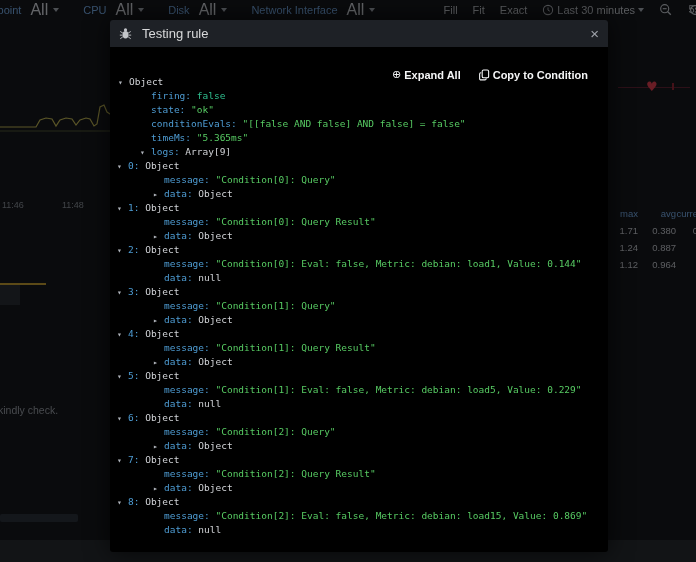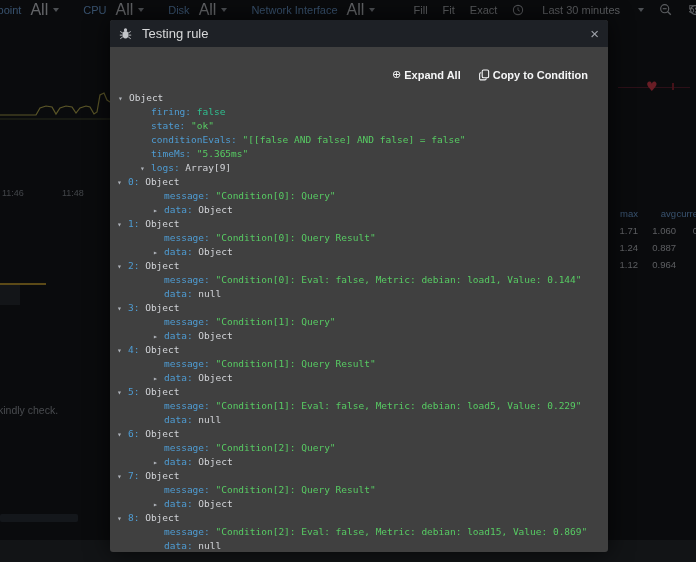--- a/index.html
+++ b/index.html
@@ -11,23 +11,23 @@
   .dash { position:absolute; inset:0; background:#15171b; }
   .submenu { position:absolute; top:0; left:-33px; height:20px; display:flex; align-items:center;
              gap:10px; white-space:nowrap; }
   .var { display:flex; align-items:center; gap:9px; margin-right:14px; }
   .var-label { color:#6ea0d8; font-size:11px; }
   .var-value { color:#c7cad1; font-size:16px; display:flex; align-items:center; gap:5px; }
   .chev { width:0; height:0; border-left:3.5px solid transparent; border-right:3.5px solid transparent;
           border-top:4px solid #9aa0a8; display:inline-block; }
   .topright { position:absolute; top:0; right:-6px; height:20px; display:flex; align-items:center; gap:15px; }
   .viewopt { color:#b6bac0; font-size:11px; }
-  .timepick { display:flex; align-items:center; gap:18px; color:#b6bac0; font-size:11px; }
+  .timepick { display:flex; align-items:center; gap:3px; color:#b6bac0; font-size:11px; }
   .icon-dim { opacity:.9; }
-  .panel-left { position:absolute; left:0; top:22px; width:116px; height:190px; }
+  .panel-left { position:absolute; left:0; top:34px; width:116px; height:190px; }
   .xtick { position:absolute; color:#828890; font-size:9px; top:166px; }
   .alert-text { position:absolute; left:-2px; top:404px; color:#8f949b; font-size:10.5px; white-space:nowrap; }
   .ypanel-line { position:absolute; left:0; top:283px; width:46px; height:2px; background:#b8952e; }
   .ypanel-box { position:absolute; left:0; top:285px; width:20px; height:20px; background:#262a31; }
   .legend { position:absolute; left:596px; top:205px; font-size:9.5px; color:#b7bac0; width:110px; }
   .legend .hrow { color:#6ea0d8; }
   .legend .lrow { display:flex; height:17px; align-items:center; }
   .legend .c-min { width:10px; overflow:hidden; text-align:right; }
   .legend .c-max { width:32px; text-align:right; }
   .legend .c-avg { width:38px; text-align:right; }
@@ -38,32 +38,32 @@
            font-family:"DejaVu Sans", sans-serif; }
   .bottom-band { position:absolute; left:0; top:540px; width:696px; height:22px; background:#25282d; }
   .frag-bar { position:absolute; left:0; top:514px; width:78px; height:8px; background:#39434e; opacity:.55;
               border-radius:2px; }
   .refresh-int { position:absolute; top:3px; right:-4px; color:#b6bac0; font-size:11px; }
 
   
   .backdrop { position:absolute; inset:0; background:rgba(0,0,0,0.5); }
 
   
-  .modal { position:absolute; left:110px; top:20px; width:498px; height:532px; background:#404040;
+  .modal { position:absolute; left:110px; top:20px; width:498px; height:532px; background:#000000;
            border-radius:3px; box-shadow:0 0 24px rgba(0,0,0,.7); overflow:hidden; }
   .modal-header { height:27px; background:#1e2126; display:flex; align-items:center; padding:0 9px;
                   gap:10px; }
   .modal-title { color:#d8d9da; font-size:13px; }
   .modal-close { margin-left:auto; color:#9fa3aa; font-size:15px; line-height:15px; cursor:pointer; }
   .modal-body { position:relative; height:505px; }
   .json-toolbar { position:absolute; top:21px; right:20px; display:flex; gap:18px; }
   .jt-btn { color:#f5f6f7; font-size:11px; font-weight:bold; display:flex; align-items:center; gap:3px;
             cursor:pointer; }
   .oplus { font-family:"DejaVu Sans", sans-serif; font-weight:normal; font-size:11px; }
-  .tree { position:absolute; top:44px; left:0; right:0; font-family:"DejaVu Sans Mono","DejaVu Sans",monospace;
+  .tree { position:absolute; top:28px; left:0; right:0; font-family:"DejaVu Sans Mono","DejaVu Sans",monospace;
           font-size:9.5px; }
   .trow { height:14px; line-height:14px; white-space:nowrap; }
   .tog { display:inline-block; width:11px; margin-left:-11px; color:#aeb2b9; font-size:8px; text-align:left; }
   .jk { color:#4e9cd3; }
   .js { color:#57cb63; }
   .jb { color:#2fbf8f; }
   .jo { color:#d2d4d8; }
   .jn { color:#d2d4d8; }
   .ind0 { padding-left:19px; } .ind1 { padding-left:41px; }
   .ind2 { padding-left:18px; } .ind3 { padding-left:54px; }
@@ -138,21 +138,21 @@
     <div class="legend" id="legend">
         <div class="lrow hrow">
           <span class="c-min"></span>
           <span class="c-max">max</span>
           <span class="c-avg">avg</span>
           <span class="c-cur">current</span>
         </div>
         <div class="lrow">
           <span class="c-min">0</span>
           <span class="c-max">1.71</span>
-          <span class="c-avg">1.060</span>
+          <span class="c-avg">0.380</span>
           <span class="c-cur">0.0</span>
         </div>
         <div class="lrow">
           <span class="c-min">0</span>
           <span class="c-max">1.24</span>
           <span class="c-avg">0.887</span>
           <span class="c-cur">0.</span>
         </div>
         <div class="lrow">
           <span class="c-min">0</span>

